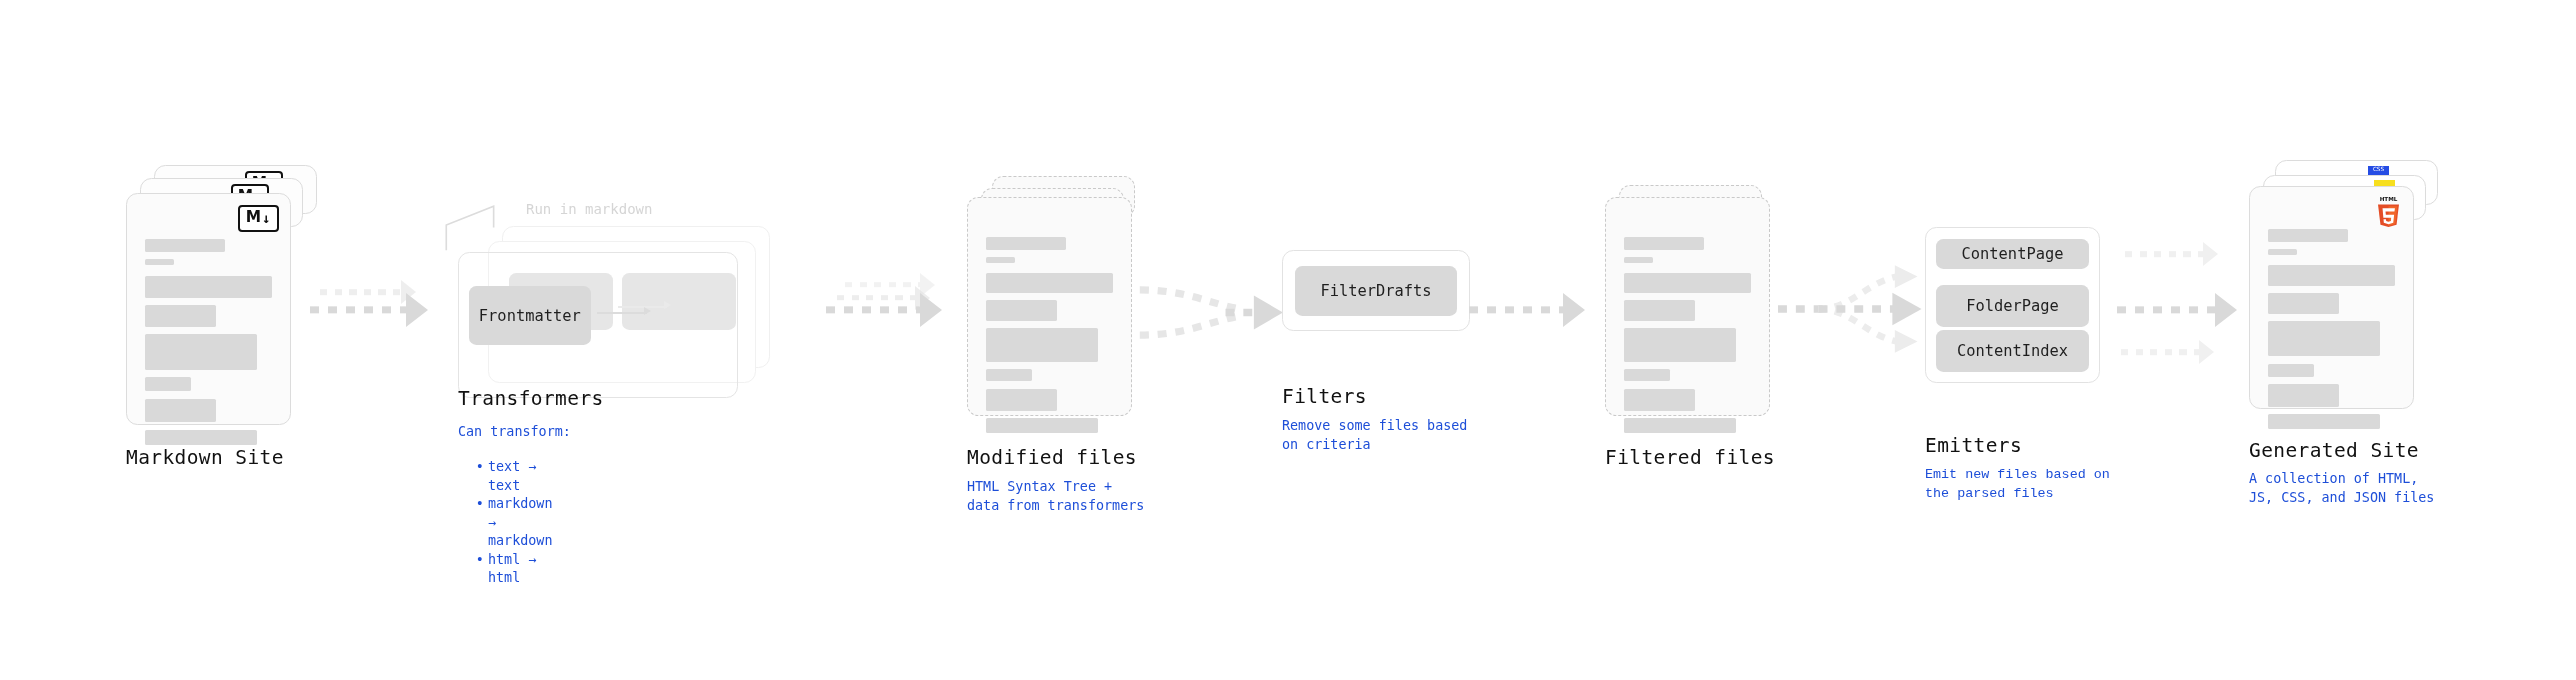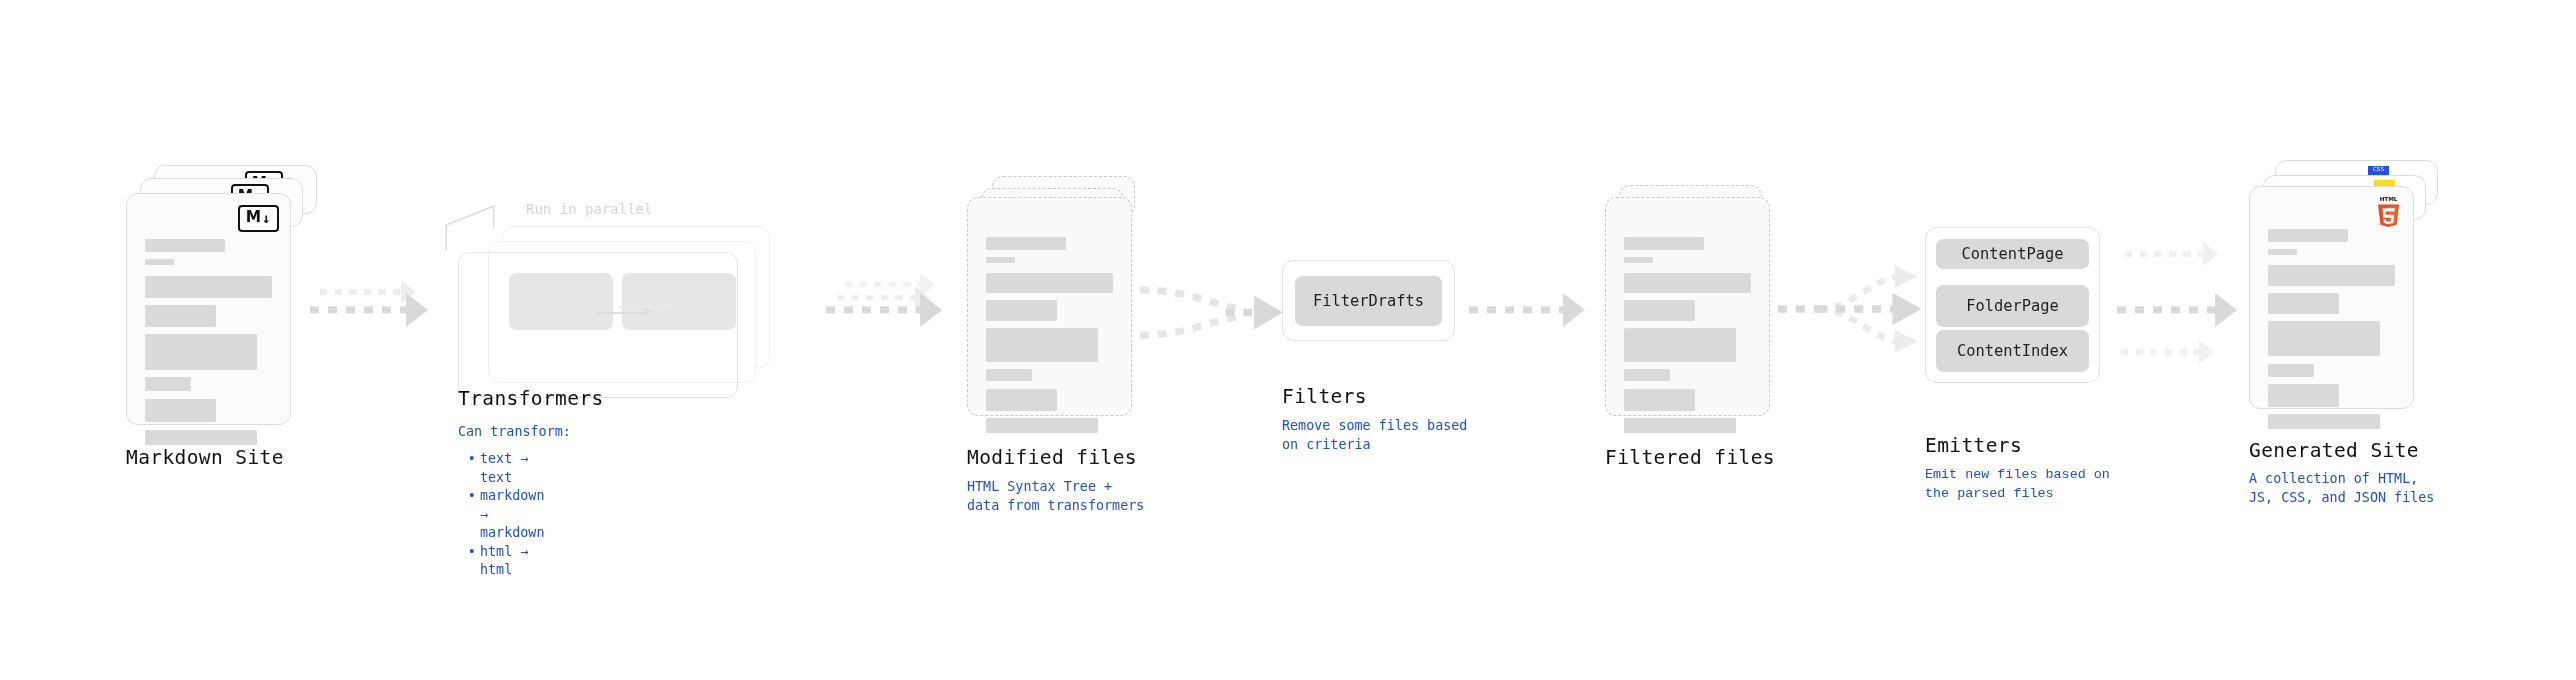--- a/index.html
+++ b/index.html
@@ -23,21 +23,21 @@
     background:#d9d9d9;border-radius:7.3px;
     display:flex;align-items:center;justify-content:center;
     font-size:15.4px;letter-spacing:0px;color:#1f1f1f;
     position:absolute;box-sizing:border-box;
   }
 
   
   .title{position:absolute;font-size:19.5px;letter-spacing:0.4px;color:#111;white-space:nowrap;}
   .sub{position:absolute;font-size:13.4px;line-height:1.38;color:#1d4ed8;white-space:pre;}
   .sub.list{white-space:normal;}
-  .sub ul{margin:8px;padding-left:14px;list-style:none;}
+  .sub ul{margin:16px;padding-left:14px;list-style:none;}
   .sub li{position:relative;}
   .sub li:before{content:"\2022";position:absolute;left:-12.2px;}
 
   
   .arrow{position:absolute;}
   .arrow .shaft{position:absolute;top:50%;transform:translateY(-50%);height:7.3px;
      background:repeating-linear-gradient(to right,#d9d9d9 0 9px,transparent 9px 18px);}
   .arrow .head{position:absolute;top:50%;transform:translateY(-50%);width:0;height:0;
      border-top:17px solid transparent;border-bottom:17px solid transparent;border-left:22px solid #d9d9d9;}
   .arrow.sm .shaft{height:5.7px;background:repeating-linear-gradient(to right,#e4e4e4 0 7.3px,transparent 7.3px 14.6px);}
@@ -99,40 +99,43 @@
   <div class="arrow sm" style="left:320px;top:280px;width:111px;height:24.4px;opacity:.6;">
     <div class="shaft" style="left:0;width:85px;"></div>
     <div class="head" style="left:81px;"></div>
   </div>
   <div class="arrow" style="left:310px;top:293px;width:126px;height:34px;">
     <div class="shaft" style="left:0;width:99px;"></div>
     <div class="head" style="left:96px;"></div>
   </div>
 
   <div class="node">
-    <div class="parallel-note" style="left:526px;top:201px;">Run in parallel</div>
+    <div class="parallel-note" style="left:526px;top:201px;">Run in markdown</div>
     <svg class="curve" style="left:443px;top:203px;width:98px;height:49px;" viewBox="0 0 120 60">
       <path d="M4 58 L4 27 L62 4 L62 30" fill="none" stroke="#dcdcdc" stroke-width="2"></path>
     </svg>
 
     <div class="panel" style="left:502px;top:226px;width:268px;height:142px;border-color:#f0f0f0;">
       <div class="chip" style="left:19.5px;top:31px;width:104px;height:57px;background:#ececec;"></div>
       <div class="chip" style="left:auto;right:19.5px;top:31px;width:114px;height:57px;background:#ececec;"></div>
       <div style="position:absolute;left:129px;top:58px;width:49px;height:1.6px;background:#ededed;"></div>
       <div style="position:absolute;left:175px;top:53px;width:0;height:0;border-top:4.9px solid transparent;border-bottom:4.9px solid transparent;border-left:7.3px solid #ededed;"></div>
     </div>
 
     <div class="panel" style="left:488px;top:241px;width:268px;height:142px;border-color:#f1f1f1;">
       <div class="chip" style="left:19.5px;top:31px;width:104px;height:57px;background:#e6e6e6;"></div>
       <div class="chip" style="left:auto;right:19.5px;top:31px;width:114px;height:57px;background:#e6e6e6;"></div>
       <div style="position:absolute;left:129px;top:64px;width:49px;height:1.6px;background:#eaeaea;"></div>
       <div style="position:absolute;left:175px;top:59px;width:0;height:0;border-top:4.9px solid transparent;border-bottom:4.9px solid transparent;border-left:7.3px solid #eaeaea;"></div>
     </div>
 
     <div class="panel" style="left:458px;top:252px;width:280px;height:146px;border-color:#e4e4e4;background:transparent;">
+      <div class="chip" style="left:9.8px;top:33px;width:122px;height:59px;">
+        <span>Frontmatter</span>
+      </div>
       <div style="position:absolute;left:138px;top:59px;width:50px;height:1.6px;background:#dcdcdc;"></div>
       <div style="position:absolute;left:185px;top:54px;width:0;height:0;border-top:4.9px solid transparent;border-bottom:4.9px solid transparent;border-left:7.3px solid #dcdcdc;"></div>
     </div>
 
     <div class="title" style="left:458px;top:387px;">Transformers</div>
     <div class="sub" style="left:458px;top:423px;">Can transform:</div>
     <div class="sub list" style="left:458px;top:442px;">
       <ul>
         <li>text → text</li>
         <li>markdown → markdown</li>
@@ -175,21 +178,21 @@
   </div>
 
   <svg class="curve" style="left:1138px;top:268px;width:150px;height:89px;" viewBox="0 0 185 110">
     <path d="M2 27 C58 27 86 43 122 50" fill="none" stroke="#e6e6e6" stroke-width="9" stroke-dasharray="11 11" stroke-linecap="butt"></path>
     <path d="M2 83 C58 83 86 67 122 60" fill="none" stroke="#e6e6e6" stroke-width="9" stroke-dasharray="11 11" stroke-linecap="butt"></path>
     <path d="M108 55 L150 55" stroke="#d9d9d9" stroke-width="9" stroke-dasharray="11 11"></path>
     <polygon points="143,34 179,55 143,76" fill="#d9d9d9"></polygon>
   </svg>
 
   <div class="node">
-    <div class="panel" style="left:1282px;top:260px;width:173px;height:81px;">
+    <div class="panel" style="left:1282px;top:250px;width:188px;height:81px;">
       <div class="chip" style="left:12.2px;top:14.6px;right:12.2px;height:50px;">
         <span>FilterDrafts</span>
       </div>
     </div>
     <div class="title" style="left:1282px;top:385px;">Filters</div>
     <div class="sub" style="left:1282px;top:417px;">Remove some files based
 on criteria</div>
   </div>
 
   <div class="arrow" style="left:1469px;top:293px;width:124px;height:34px;">

